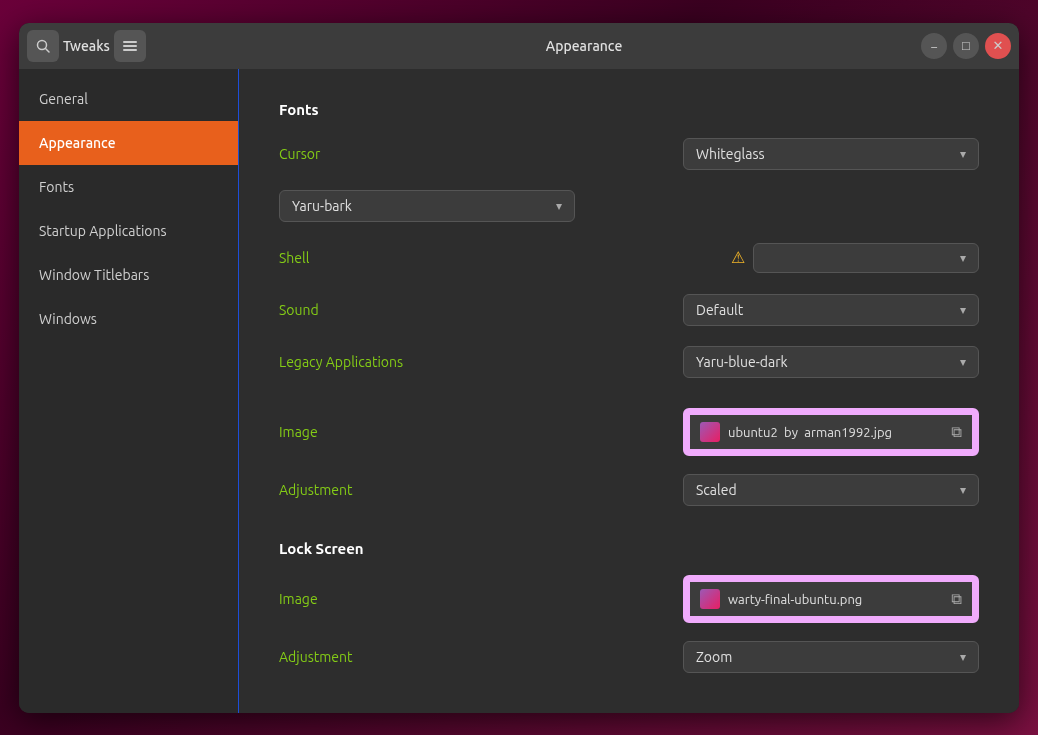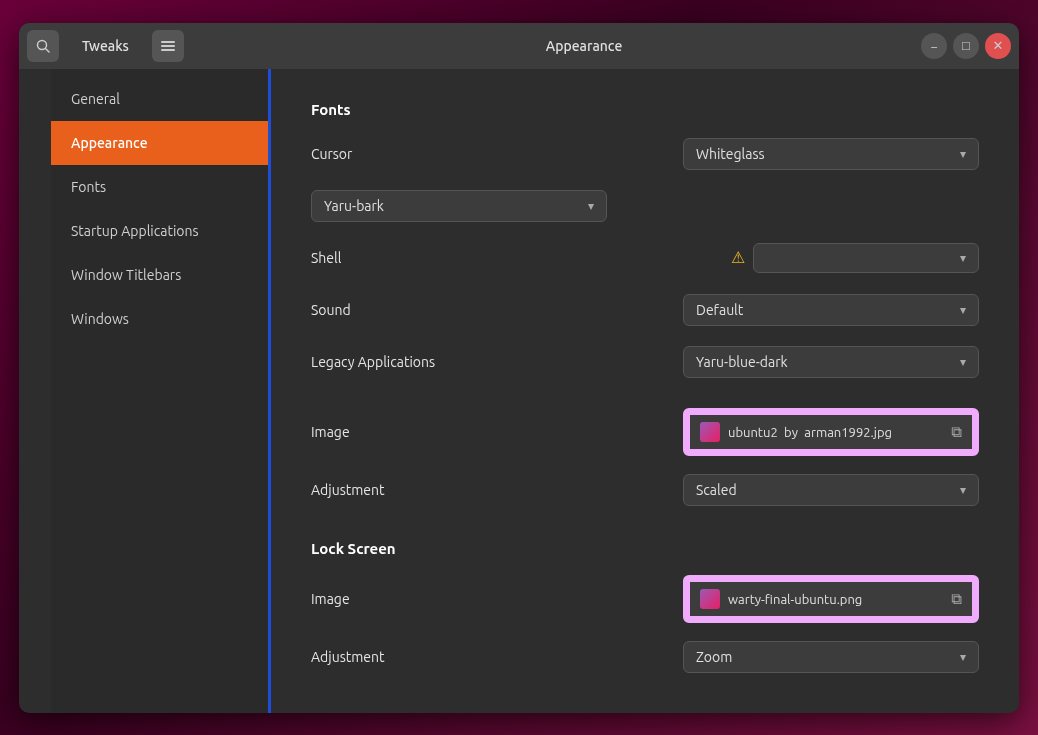--- a/index.html
+++ b/index.html
@@ -27,21 +27,21 @@
       height: 46px;
       display: flex;
       align-items: center;
       padding: 0 8px;
       flex-shrink: 0;
       border-radius: 10px 10px 0 0;
     }
     .titlebar-left {
       display: flex;
       align-items: center;
-      gap: 23px;
+      gap: 4px;
       width: 220px;
     }
     .titlebar-icon-btn {
       width: 32px;
       height: 32px;
       background: #555;
       border-radius: 6px;
       display: flex;
       align-items: center;
       justify-content: center;
@@ -82,22 +82,21 @@
     .content-area {
       display: flex;
       flex: 1;
       overflow: hidden;
     }
     .sidebar {
       width: 220px;
       background: #2a2a2a;
       flex-shrink: 0;
       padding: 8px 0;
-      border-right: 3px solid #1d4ed8;
-      margin-left: 32px;
+      border-right: 1px solid #1d4ed8;
     }
     .sidebar-item {
       padding: 14px 20px;
       color: #d0d0d0;
       font-size: 14px;
       cursor: pointer;
       border-radius: 0;
     }
     .sidebar-item.active {
       background: #e8601c;
@@ -117,21 +116,21 @@
       margin-bottom: 18px;
       margin-top: 4px;
     }
     .settings-row {
       display: flex;
       align-items: center;
       margin-bottom: 16px;
       min-height: 36px;
     }
     .settings-label {
-      color: #e5e5e5;
+      color: #84cc16;
       font-size: 14px;
       flex: 1;
     }
     .settings-control {
       width: 296px;
       flex-shrink: 0;
     }
     .dropdown {
       background: #3c3c3c;
       border: 1px solid #555;

